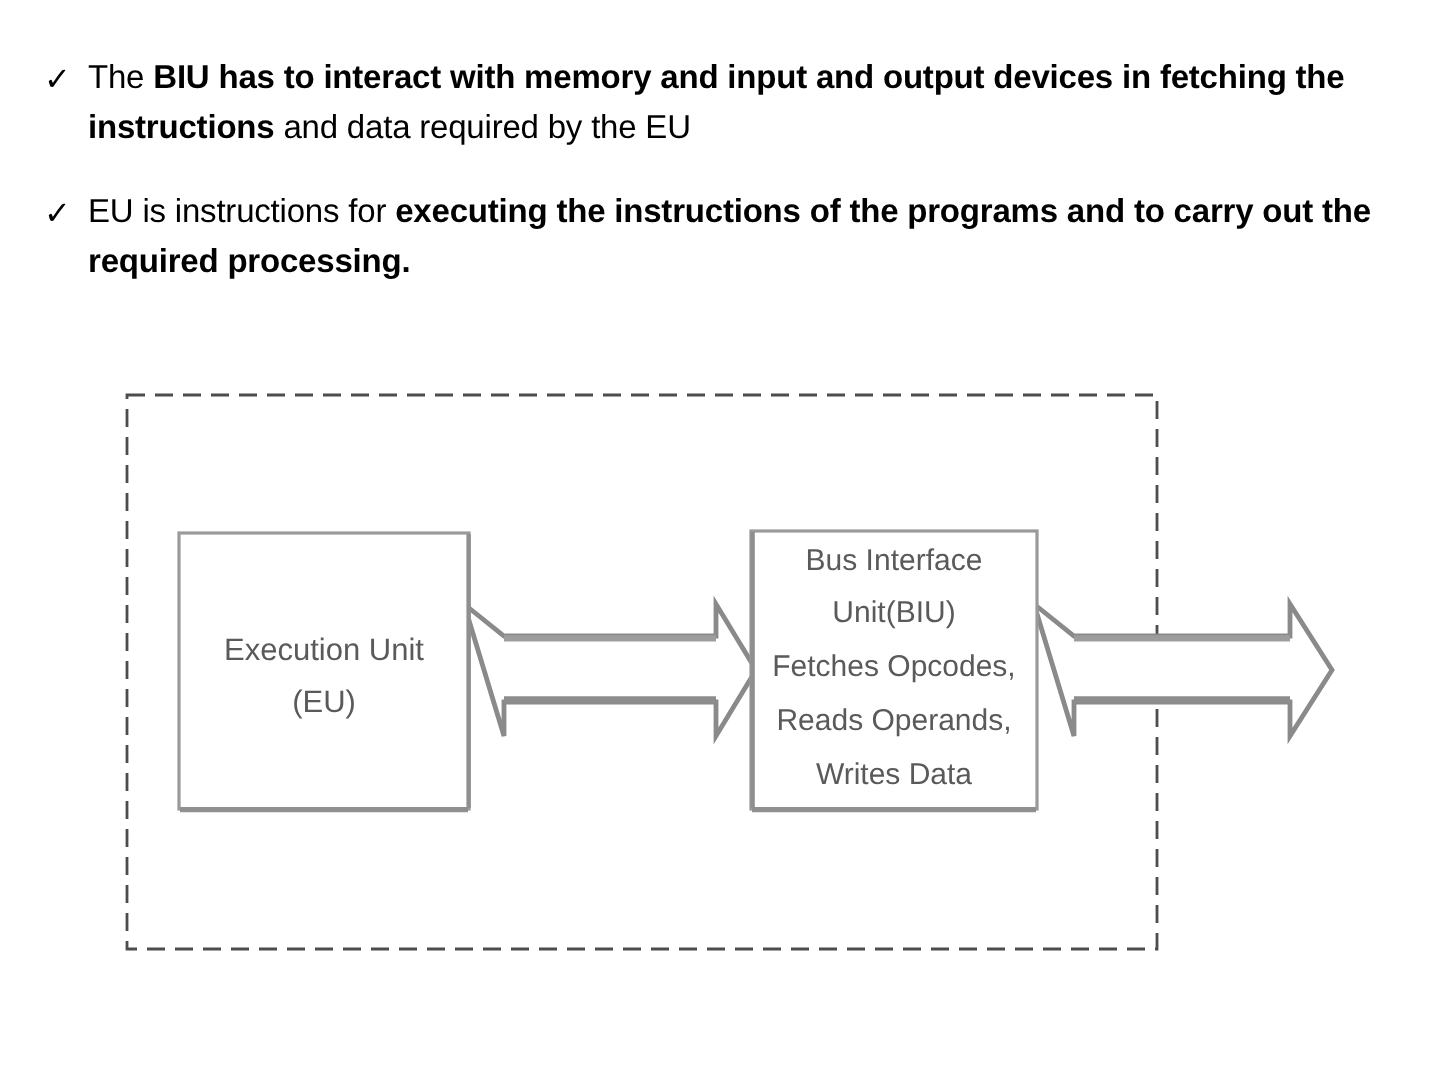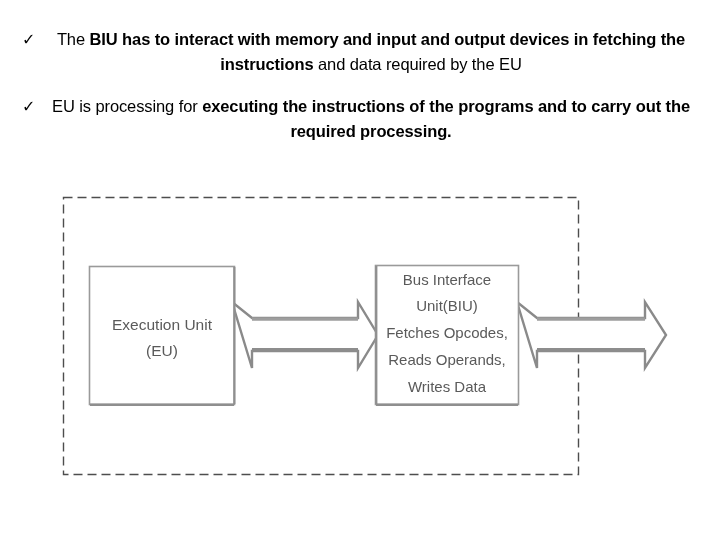--- a/index.html
+++ b/index.html
@@ -44,21 +44,20 @@
     line-height: 25px;
     color: #000;
     font-family: "DejaVu Sans", sans-serif;
   }
   .bullet-text {
     flex: 1 1 auto;
     font-size: 16.5px;
     line-height: 25px;
     letter-spacing: -0.1px;
     color: #000;
-    text-align: center;
   }
   .bullet-text b {
     font-weight: bold;
   }
 
   
   .diagram {
     position: absolute;
     left: 0;
     top: 0;
@@ -75,21 +74,21 @@
 
   <div class="bullet-list">
 
     <div class="bullet-row">
       <span class="bullet-mark">✓</span>
       <span class="bullet-text"><span>The </span><b>BIU has to interact with memory and input and output devices in fetching the instructions</b><span> and data required by the EU</span></span>
     </div>
 
     <div class="bullet-row" style="margin-top:16px;">
       <span class="bullet-mark">✓</span>
-      <span class="bullet-text"><span>EU is processing for </span><b>executing the instructions of the programs and to carry out the required processing.</b></span>
+      <span class="bullet-text"><span>EU is instructions for </span><b>executing the instructions of the programs and to carry out the required processing.</b></span>
     </div>
 
   </div>
 
   <div class="diagram">
     <svg width="720" height="540" viewBox="0 0 720 540" xmlns="http://www.w3.org/2000/svg">
 
       <rect x="63.5" y="197.5" width="515" height="277" fill="none" stroke="#4d4d4d" stroke-width="1.4" stroke-dasharray="9 5"></rect>
 
       <g>

